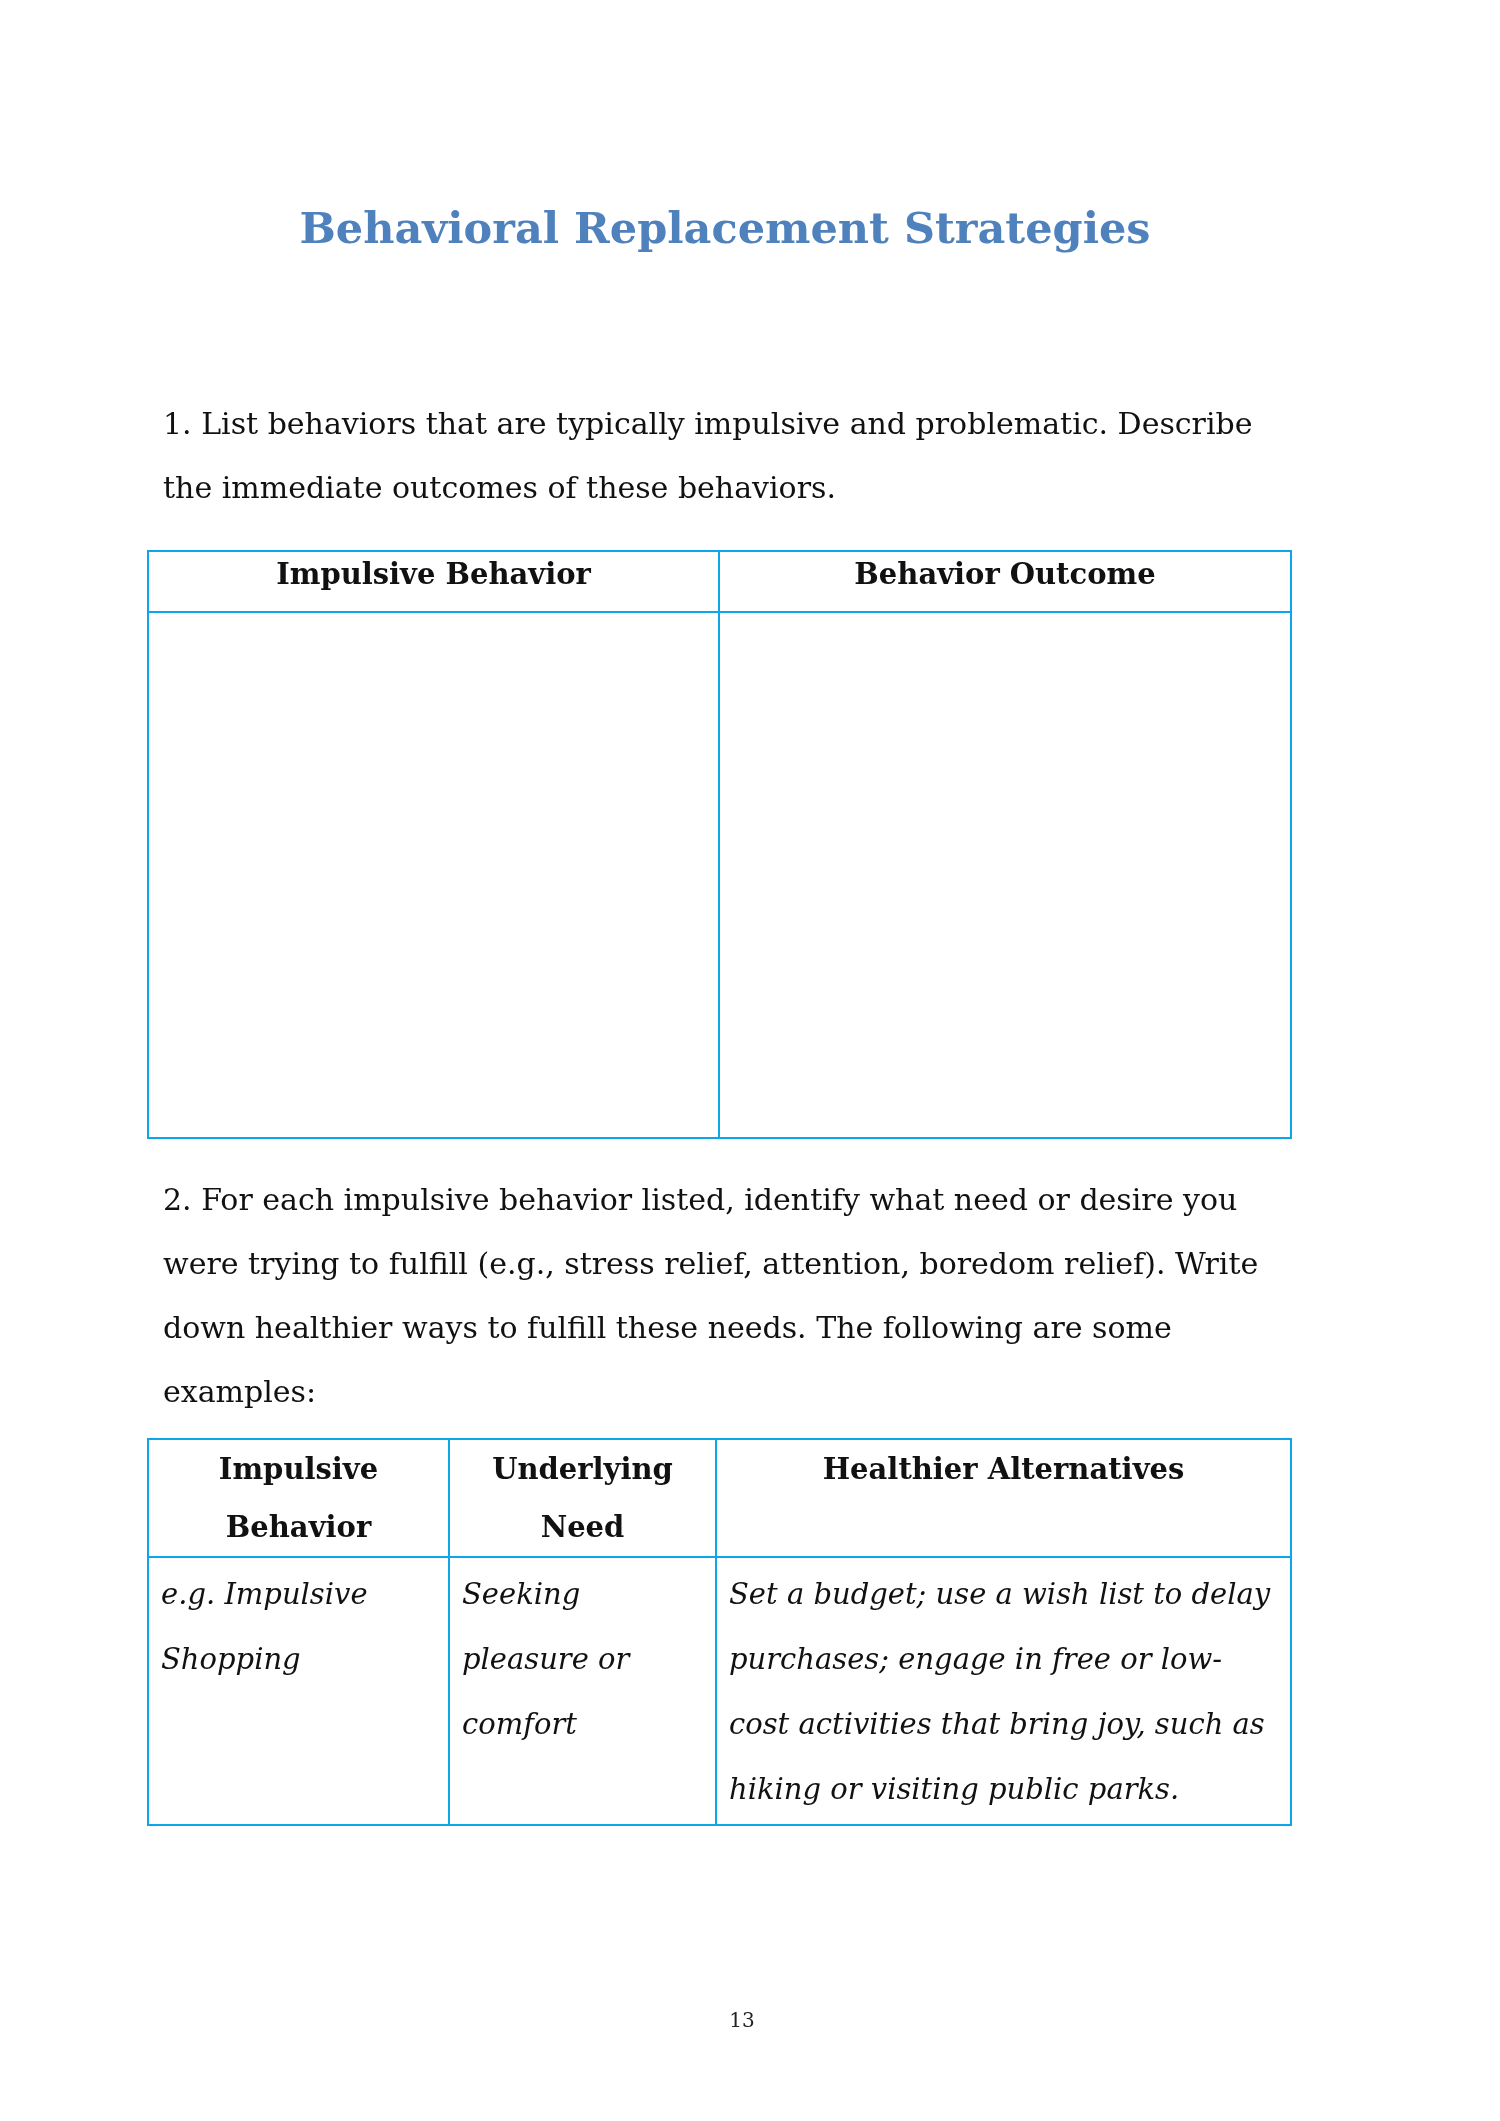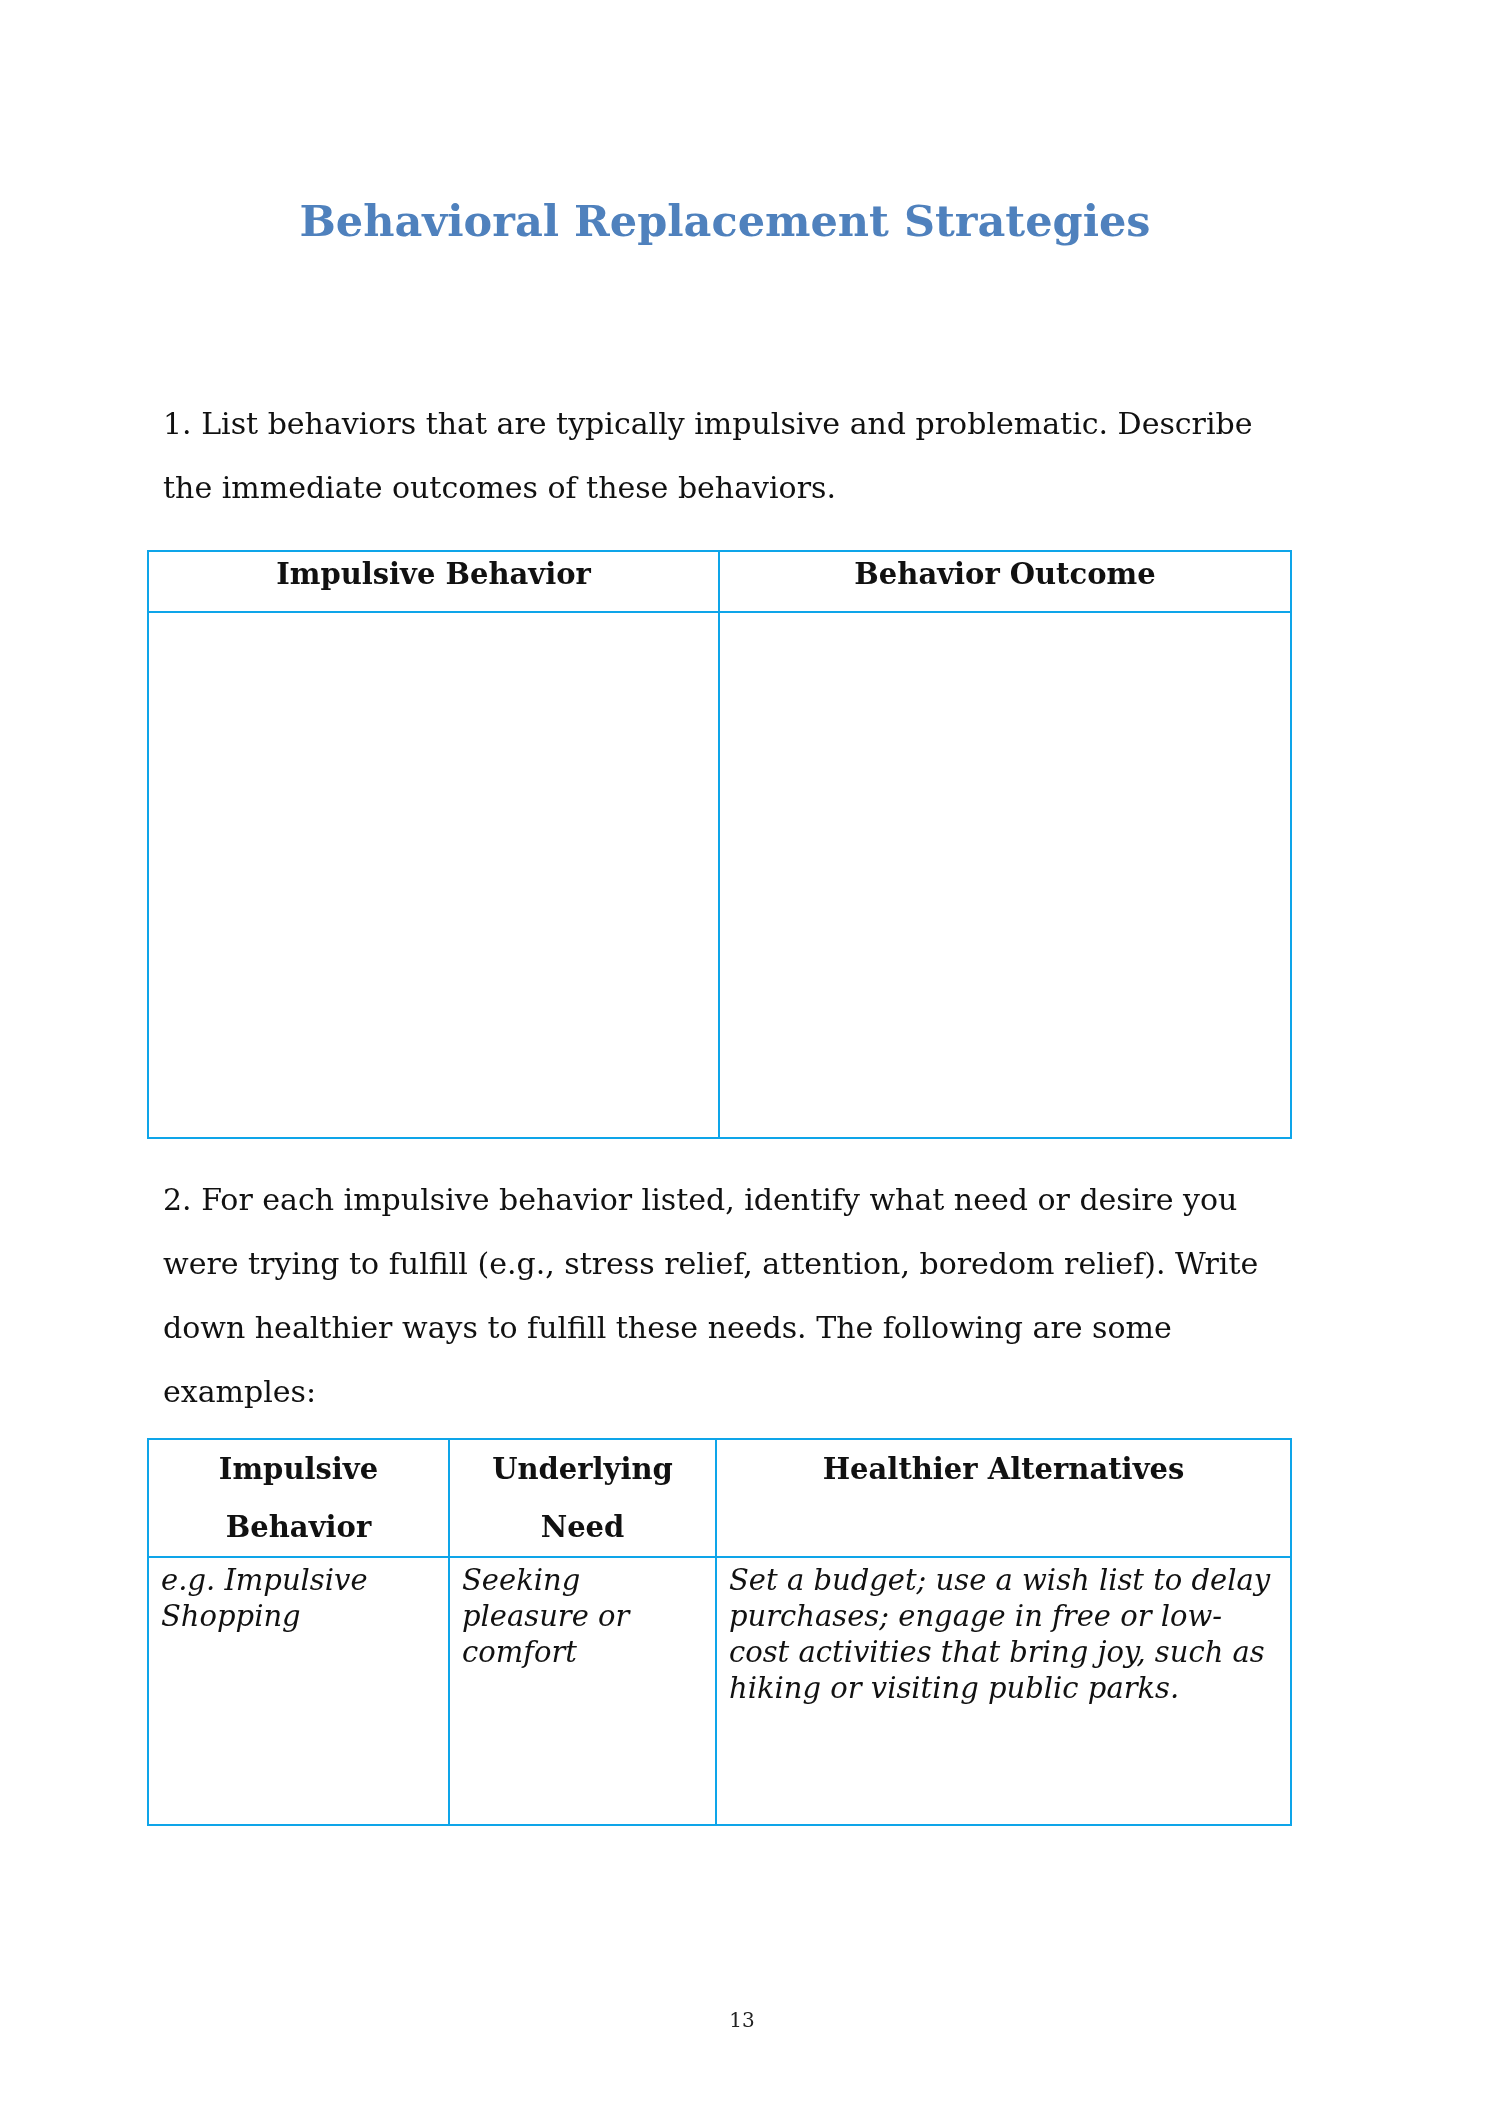--- a/index.html
+++ b/index.html
@@ -1,36 +1,36 @@
 <!DOCTYPE html>
 <html><head>
 <meta charset="utf-8">
 <style>
   html, body { margin: 0; padding: 0; background: #ffffff; }
   body { width: 1500px; height: 2121px; position: relative; overflow: hidden;
          font-family: "DejaVu Serif", "Liberation Serif", serif; color: #111; }
   .abs { position: absolute; }
-  #title { left: 0; width: 1450px; top: 196px; text-align: center;
+  #title { left: 0; width: 1450px; top: 203px; text-align: center;
            font-family: "DejaVu Serif", serif; font-weight: bold; font-size: 43px;
            color: #4f81bd; letter-spacing: 0px; white-space: nowrap; }
   .para { left: 163px; width: 1130px; font-size: 30px; line-height: 64px;
           font-family: "DejaVu Serif", serif; color: #111; }
   #p1 { top: 392px; }
   #p2 { top: 1168px; }
   table { position: absolute; border-collapse: collapse; table-layout: fixed;
           font-family: "DejaVu Serif", serif; }
   td, th { border: 2px solid #0ea5e9; vertical-align: top; padding: 0; }
   #t1 { left: 147px; top: 550px; width: 1143px; }
   #t1 th { height: 57px; font-size: 29px; font-weight: bold; text-align: center;
            line-height: 40px; padding-top: 2px; }
   #t1 td { height: 524px; }
   #t2 { left: 147px; top: 1438px; width: 1143px; }
   #t2 th { height: 114px; font-size: 29px; font-weight: bold; text-align: center;
            line-height: 58px; }
-  #t2 td { height: 262px; font-size: 29px; font-style: italic; line-height: 36px;
+  #t2 td { height: 262px; font-size: 29px; font-style: italic; line-height: 65px;
            padding: 4px 12px 0 12px; text-align: left; }
   #pagenum { left: 12px; width: 1460px; top: 2008px; text-align: center; font-size: 20px;
              font-family: "DejaVu Serif", serif; color: #222; }
 </style>
 </head>
 <body>
 
 <div id="title" class="abs" style="color: rgb(79, 129, 189);">Behavioral Replacement Strategies</div>
 
 <div id="p1" class="abs para">1. List behaviors that are typically impulsive and problematic. Describe the immediate outcomes of these behaviors.</div>

